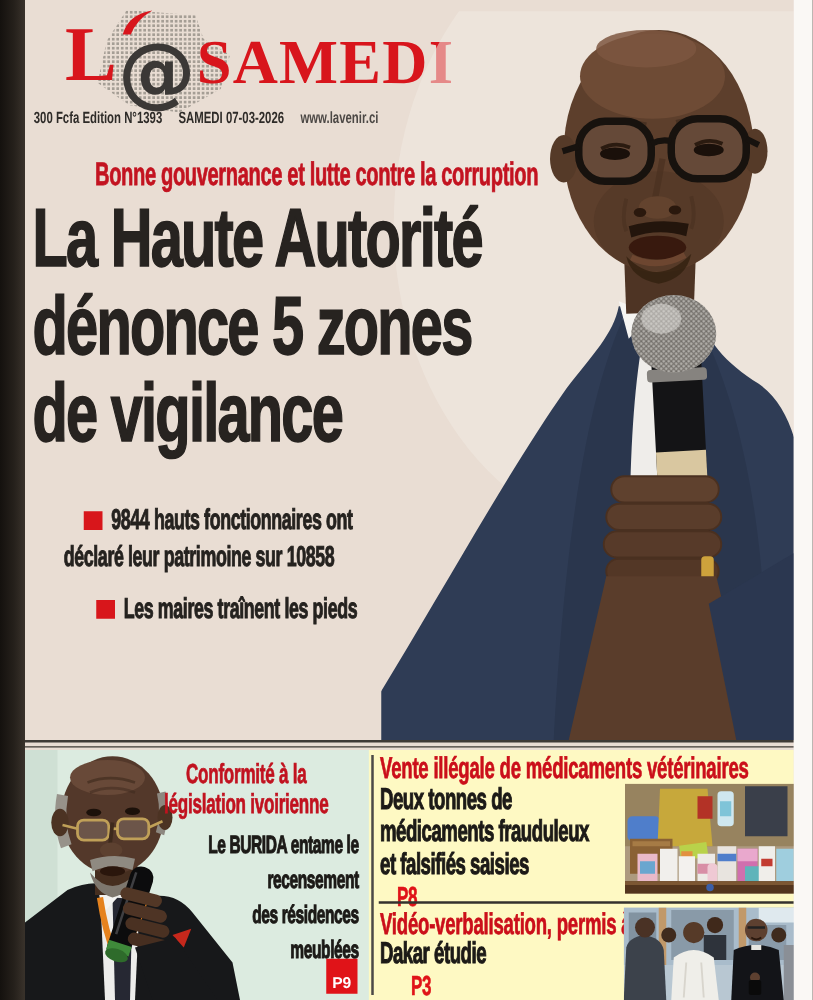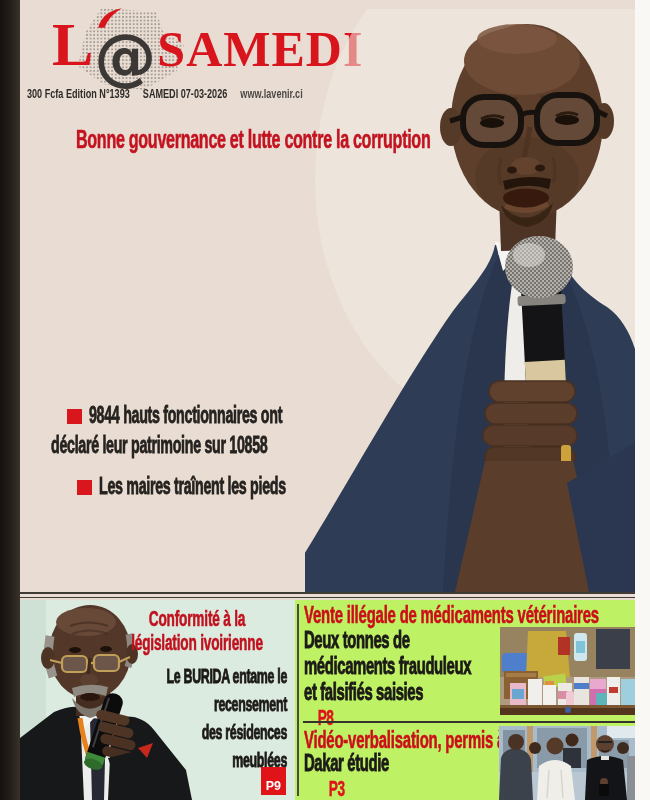--- a/index.html
+++ b/index.html
@@ -50,21 +50,21 @@
   .pref{color:#e01318;font-style:normal;font-weight:bold;-webkit-text-stroke:.5px #e01318;}
   .standfirst .pref{font-size:18px;margin-left:12px;}
 
   .main-photo{position:absolute;left:305px;top:9px;z-index:3;}
 
   
   .div-h{position:absolute;left:20px;top:592px;width:615px;height:3px;z-index:7;
          border-top:2.5px solid #3f3b36;border-bottom:1.5px solid #3f3b36;}
 
   
-  .bottom{position:absolute;left:20px;top:600px;width:615px;height:200px;background:#bef264;z-index:8;}
+  .bottom{position:absolute;left:20px;top:600px;width:615px;height:200px;background:#fef9c3;z-index:8;}
   .burida{position:absolute;left:0;top:0;width:275px;height:200px;background:#dcebe0;overflow:hidden;}
   .burida-photo{position:absolute;left:0;top:0;}
   .burida-kicker{position:absolute;left:86px;top:7px;width:182px;z-index:3;font-weight:bold;font-size:22px;
          color:#c1121f;-webkit-text-stroke:.6px #c1121f;letter-spacing:-.3px;}
   .burida-kicker .sq62{text-align:center;}
   .burida-kicker span{display:block;line-height:24px;}
   .burida-headline{position:absolute;right:8px;top:62px;width:215px;z-index:3;font-weight:bold;font-size:20px;
          color:#1c1a17;-webkit-text-stroke:.9px #1c1a17;letter-spacing:-.5px;}
   .burida-headline .sq62{text-align:right;}
   .burida-headline span{display:block;line-height:28px;}
@@ -169,20 +169,27 @@
       <rect x="180" y="438" width="90" height="20" rx="10" fill="#533726" stroke="#4a3020" stroke-width="1.5"></rect>
       <rect x="256" y="436" width="10" height="20" rx="3" fill="#cda23c"></rect>
       <path d="M180,452 L268,452 L300,583 L150,583 Z" fill="#5a3d2b"></path>
     </g>
     <path d="M262,474 L336,430 L336,583 L284,583 Z" fill="#2b3750"></path>
   </svg>
 
   <div class="kicker">
     <div class="sq62">Bonne gouvernance et lutte contre la corruption</div>
   </div>
+  <h1 class="headline">
+    <div class="sq70">
+      <span class="hl">La Haute Autorité</span>
+      <span class="hl">dénonce 5 zones</span>
+      <span class="hl">de vigilance</span>
+    </div>
+  </h1>
   <div class="bullets">
     <div class="bitem">
       <div class="bline"><span class="bsq"></span><span class="sq62i">9844 hauts fonctionnaires ont</span></div>
       <div class="bline ind"><span class="sq62i">déclaré leur patrimoine sur 10858</span></div>
     </div>
     <div class="bitem">
       <div class="bline"><span class="bsq"></span><span class="sq62i">Les maires traînent les pieds</span></div>
     </div>
   </div>
 

